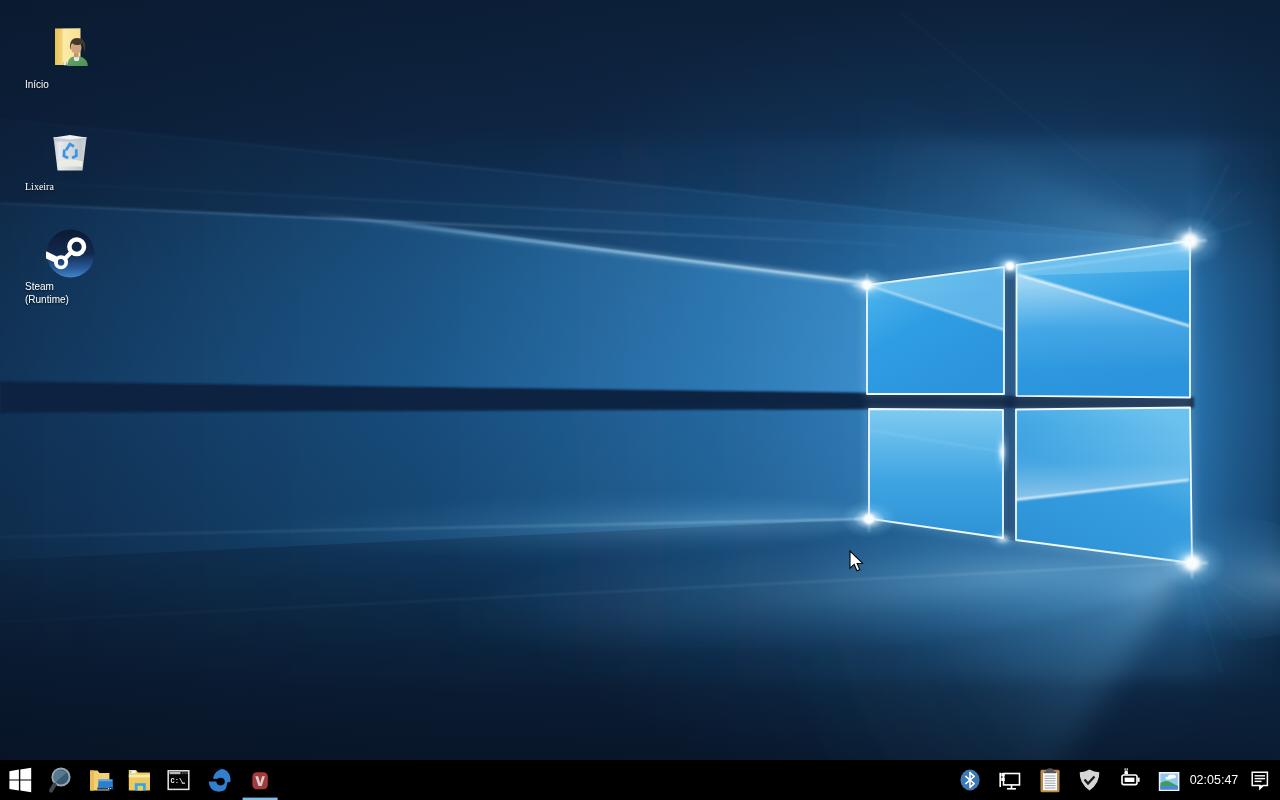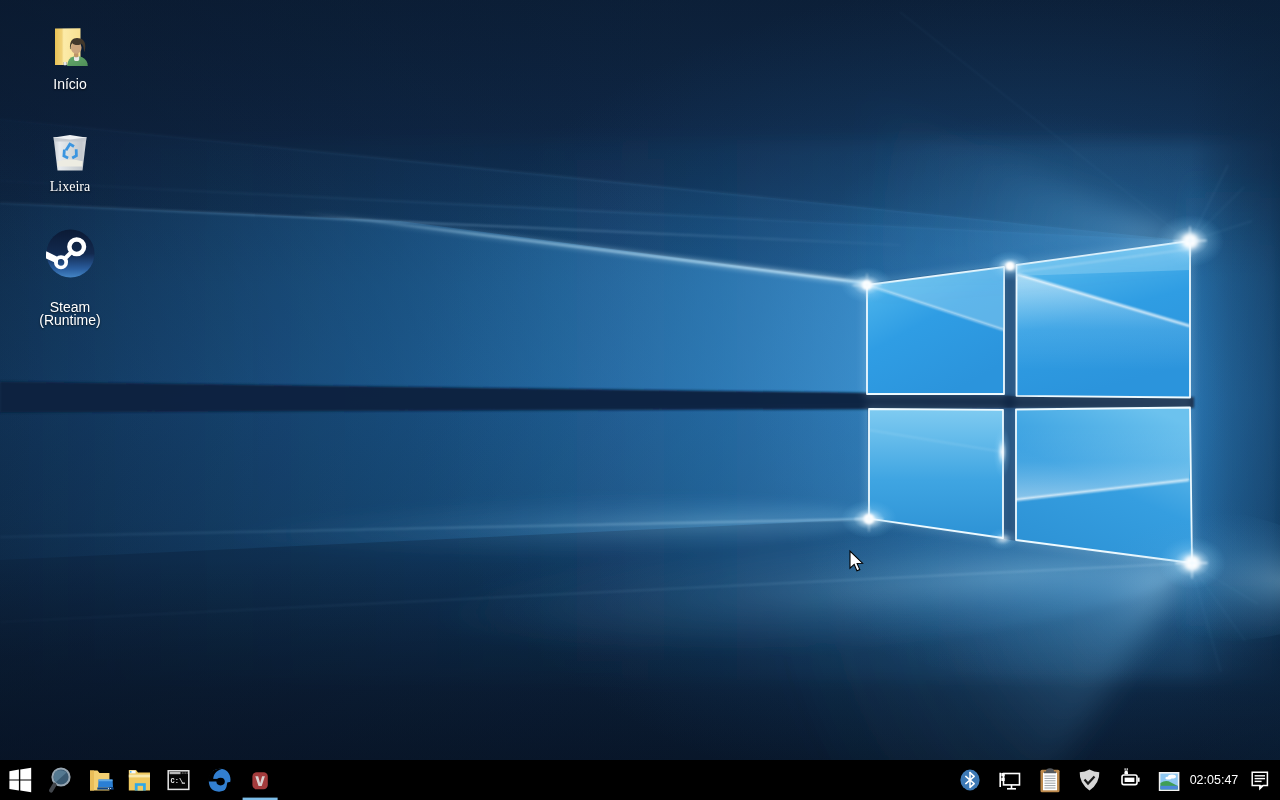--- a/index.html
+++ b/index.html
@@ -1,17 +1,17 @@
 <!DOCTYPE html>
 <html><head>
 <meta charset="utf-8">
 <style>
 html,body{margin:0;padding:0;width:1280px;height:800px;overflow:hidden;background:#000;font-family:"Liberation Sans",sans-serif;}
 #wall{position:absolute;left:0;top:0;}
-.dicon{position:absolute;width:90px;text-align:center;color:#fff;font-size:14px;line-height:13px;text-shadow:0 1px 2px rgba(0,0,0,0.7);will-change:transform;transform:translateZ(0);}
+.dicon{position:absolute;width:90px;text-align:left;color:#fff;font-size:10px;line-height:13px;text-shadow:0 1px 2px rgba(0,0,0,0.7);will-change:transform;transform:translateZ(0);}
 .dicon svg{display:block;margin:0 auto;}
 #taskbar{position:absolute;left:0;top:760px;width:1280px;height:40px;background:#000;}
 .tb{position:absolute;top:0;height:40px;}
 #clock{position:absolute;left:1188px;top:0;width:52px;height:24px;color:#fff;font-size:12.5px;line-height:40px;text-align:center;will-change:transform;transform:translateZ(0);}
 </style>
 </head>
 <body>
 <svg id="wall" width="1280" height="800" viewBox="0 0 1280 800">
 <defs>
 <linearGradient id="base" x1="0" y1="0" x2="0" y2="1">
@@ -372,21 +372,21 @@
  </linearGradient>
       </defs>
  <circle cx="24.5" cy="24.5" r="24" fill="url(#stg)"></circle>
  <g fill="none" stroke="#ffffff">
   <circle cx="30.7" cy="17.7" r="7.3" stroke-width="4.5"></circle>
   <circle cx="15" cy="33.3" r="5.2" stroke-width="3.7"></circle>
   <line x1="17.5" y1="31" x2="26" y2="22.5" stroke-width="4"></line>
  </g>
  <path d="M0.3,22.3 L10.8,27.6 Q12.9,31.7 11.4,34.7 L0.1,29.5 Q-0.4,25.5 0.3,22.3 Z" fill="#ffffff"></path>
 </svg>
-<div style="margin-top:23px;">Steam<br>(Runtime)</div>
+<div style="margin-top:2px;">Steam<br>(Runtime)</div>
 </div>
 
 <div id="taskbar">
 <svg class="tb" style="left:0" width="296" height="40" viewBox="0 0 296 40">
  <g transform="translate(0,-760)">
 
  <g fill="#ffffff">
   <polygon points="9.4,771.2 18.9,769.6 18.9,779.6 9.4,779.6"></polygon>
   <polygon points="20.3,769.4 31.2,767.8 31.2,779.6 20.3,779.6"></polygon>
   <polygon points="9.4,780.6 18.9,780.6 18.9,790.4 9.4,788.9"></polygon>

